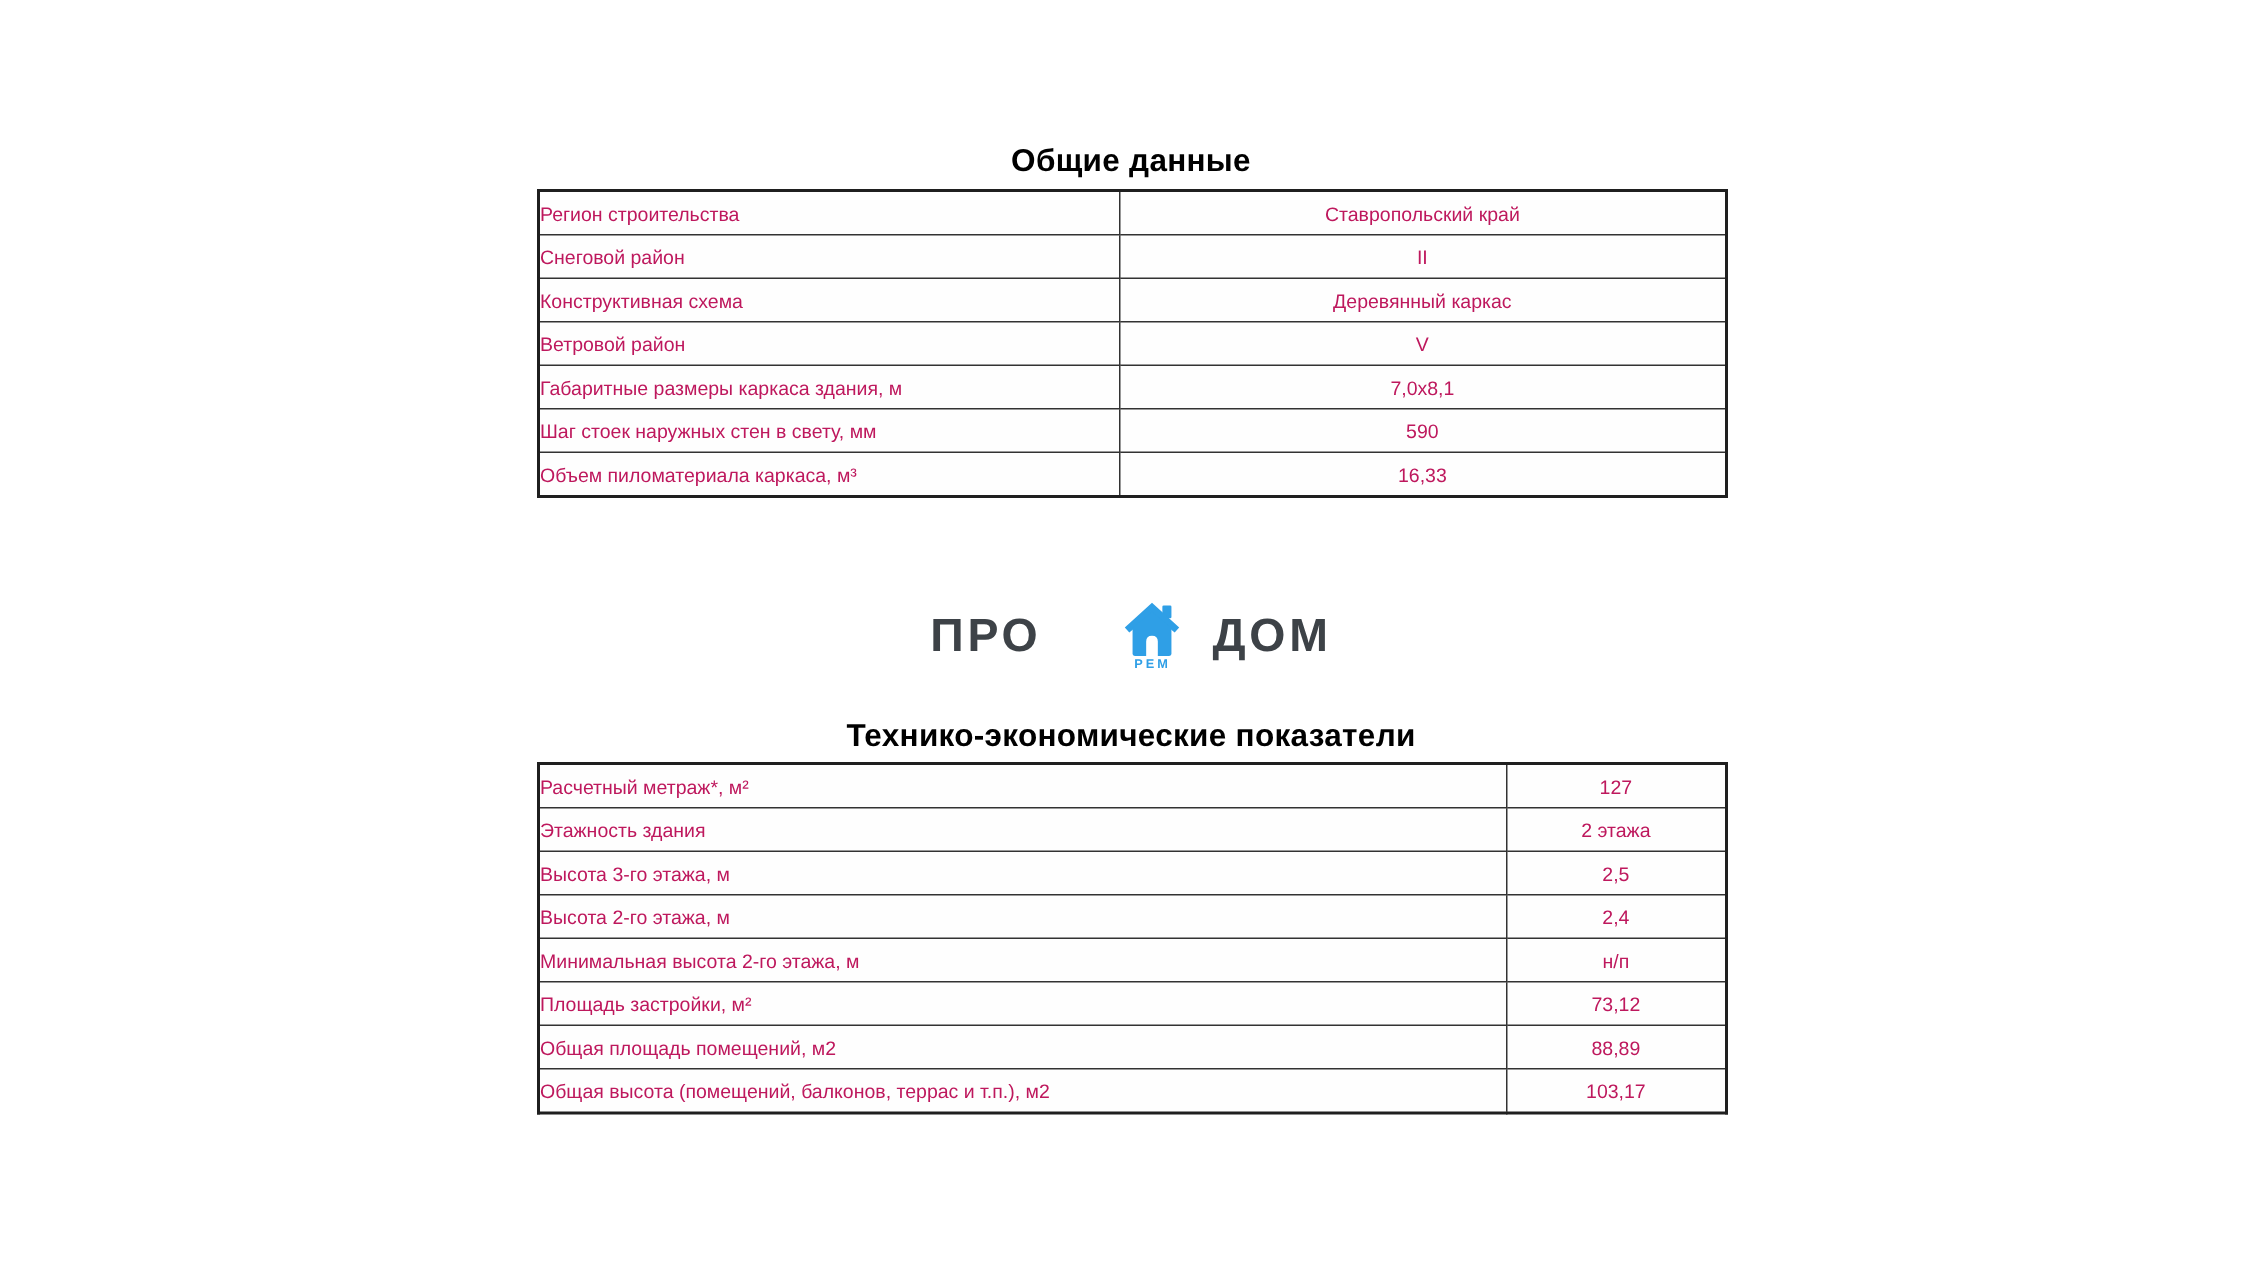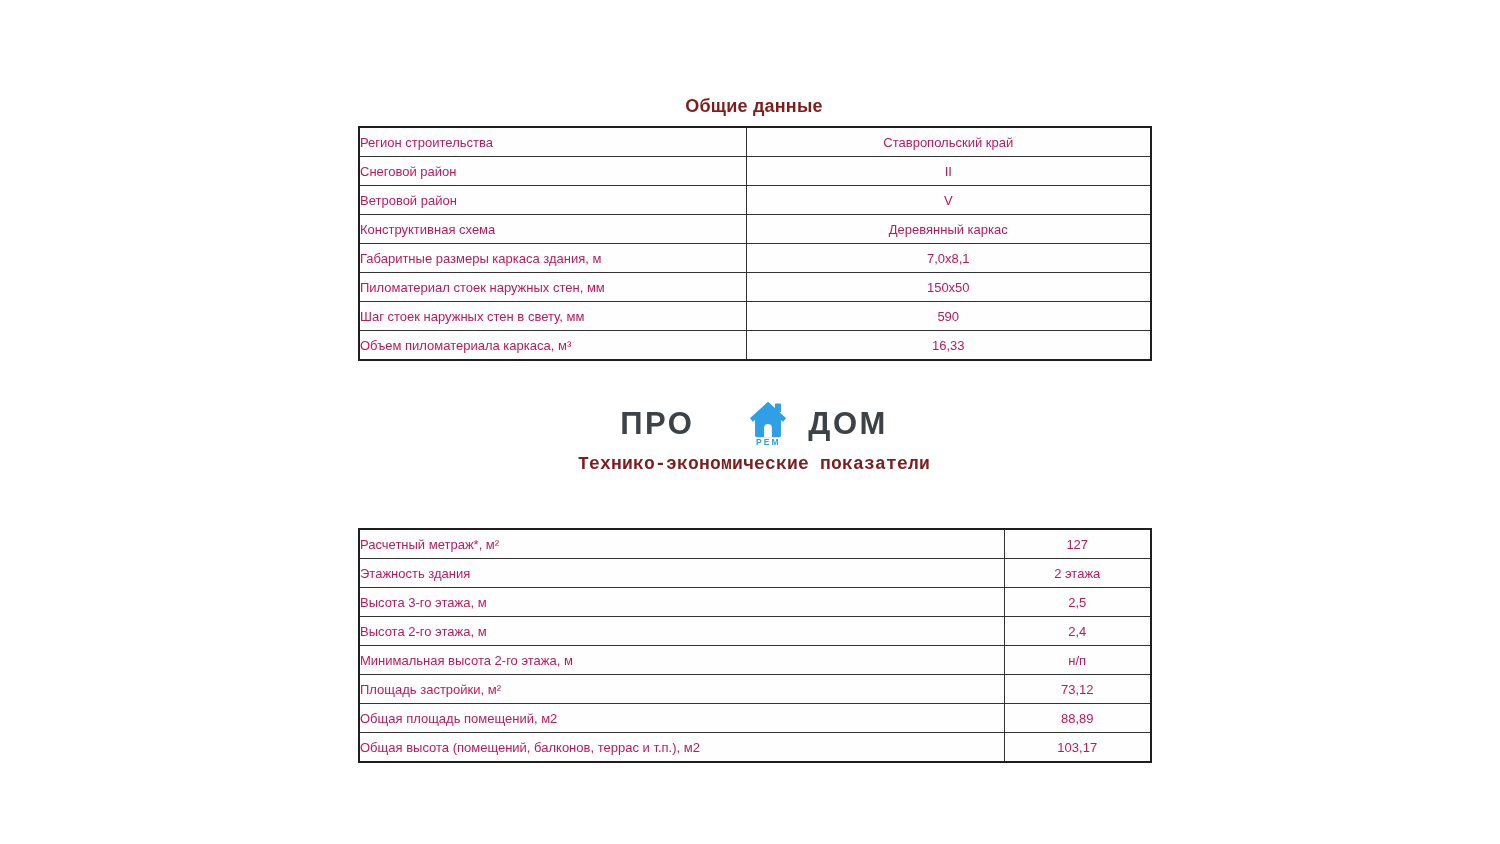--- a/index.html
+++ b/index.html
@@ -13,39 +13,39 @@
     width: 1500px;
     height: 844px;
     background: #ffffff;
     overflow: hidden;
   }
   .doc-title {
     position: absolute;
     left: 358px;
     width: 792px;
     text-align: center;
-    font-size: 18px;
+    font-size: 21px;
     font-weight: bold;
-    color: #7f1d1d;
+    color: #000000;
     letter-spacing: 0.2px;
   }
   .t1-title { top: 96px; }
-  .t2-title { top: 454px; font-family: Liberation Mono, monospace; }
+  .t2-title { top: 479px; }
 
   table.data-table {
     position: absolute;
     left: 358px;
     width: 792px;
     border-collapse: collapse;
     table-layout: fixed;
     background: #fefefe;
     border: 2px solid #1f1f1f;
   }
   table.tbl1 { top: 126px; }
-  table.tbl2 { top: 508px; margin-top: 20px; }
+  table.tbl2 { top: 508px; }
   table.data-table td {
     border: 1.5px solid #323232;
     height: 28px;
     padding: 0;
     font-size: 13px;
     color: #be185d;
     vertical-align: middle;
     overflow: hidden;
     white-space: nowrap;
   }
@@ -114,34 +114,30 @@
     <tbody>
       <tr>
         <td class="cell-label">Регион строительства</td>
         <td class="cell-value">Ставропольский край</td>
       </tr>
       <tr>
         <td class="cell-label">Снеговой район</td>
         <td class="cell-value">II</td>
       </tr>
       <tr>
+        <td class="cell-label">Конструктивная схема</td>
+        <td class="cell-value">Деревянный каркас</td>
+      </tr>
+      <tr>
         <td class="cell-label">Ветровой район</td>
         <td class="cell-value">V</td>
       </tr>
       <tr>
-        <td class="cell-label">Конструктивная схема</td>
-        <td class="cell-value">Деревянный каркас</td>
-      </tr>
-      <tr>
         <td class="cell-label">Габаритные размеры каркаса здания, м</td>
         <td class="cell-value">7,0х8,1</td>
-      </tr>
-      <tr>
-        <td class="cell-label">Пиломатериал стоек наружных стен, мм</td>
-        <td class="cell-value">150х50</td>
       </tr>
       <tr>
         <td class="cell-label">Шаг стоек наружных стен в свету, мм</td>
         <td class="cell-value">590</td>
       </tr>
       <tr>
         <td class="cell-label">Объем пиломатериала каркаса, м³</td>
         <td class="cell-value">16,33</td>
       </tr>
     </tbody>

